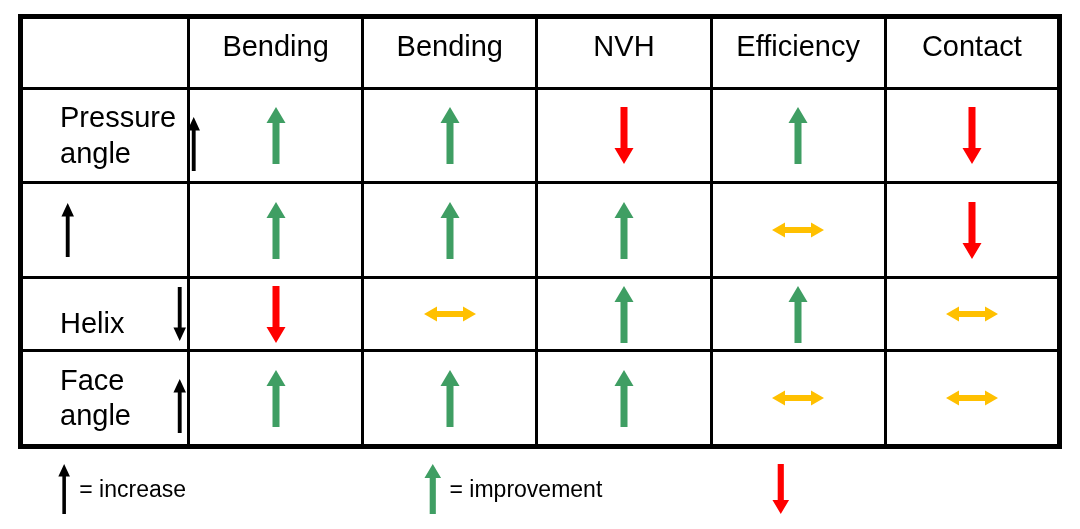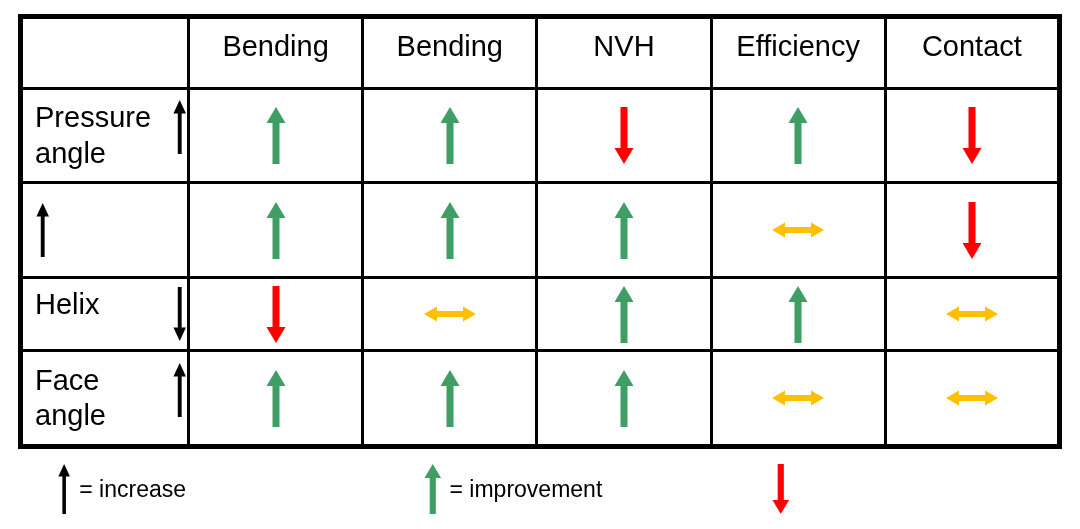--- a/index.html
+++ b/index.html
@@ -27,21 +27,21 @@
   tr.r-1 { height: 95px; }
   tr.r-2 { height: 73px; }
   tr.r-3 { height: 96px; }
 
   th.colhead {
     font-size: 29px; font-weight: 400;
     text-align: center; vertical-align: middle;
     padding-bottom: 14px;
   }
   td.label-cell { vertical-align: middle; }
-  .label-wrap { display: flex; align-items: flex-start; gap: 10px; padding-left: 12px; }
+  .label-wrap { display: flex; align-items: flex-end; gap: 10px; padding-left: 12px; margin-left: 25px; }
   .label-text { font-size: 29px; line-height: 1.22; width: 132px; }
   .label-arrow { display: inline-flex; }
   .label-arrow svg { height: 54px; width: auto; }
 
   td.arrow-cell { text-align: center; vertical-align: middle; }
   .cell-arrow { display: inline-flex; vertical-align: middle; }
   .cell-arrow svg.v { height: 57px; width: auto; }
   .cell-arrow svg.h { width: 52px; height: auto; }
 
   .legend { position: absolute; left: 0; top: 458px; width: 1080px; height: 71px; }

